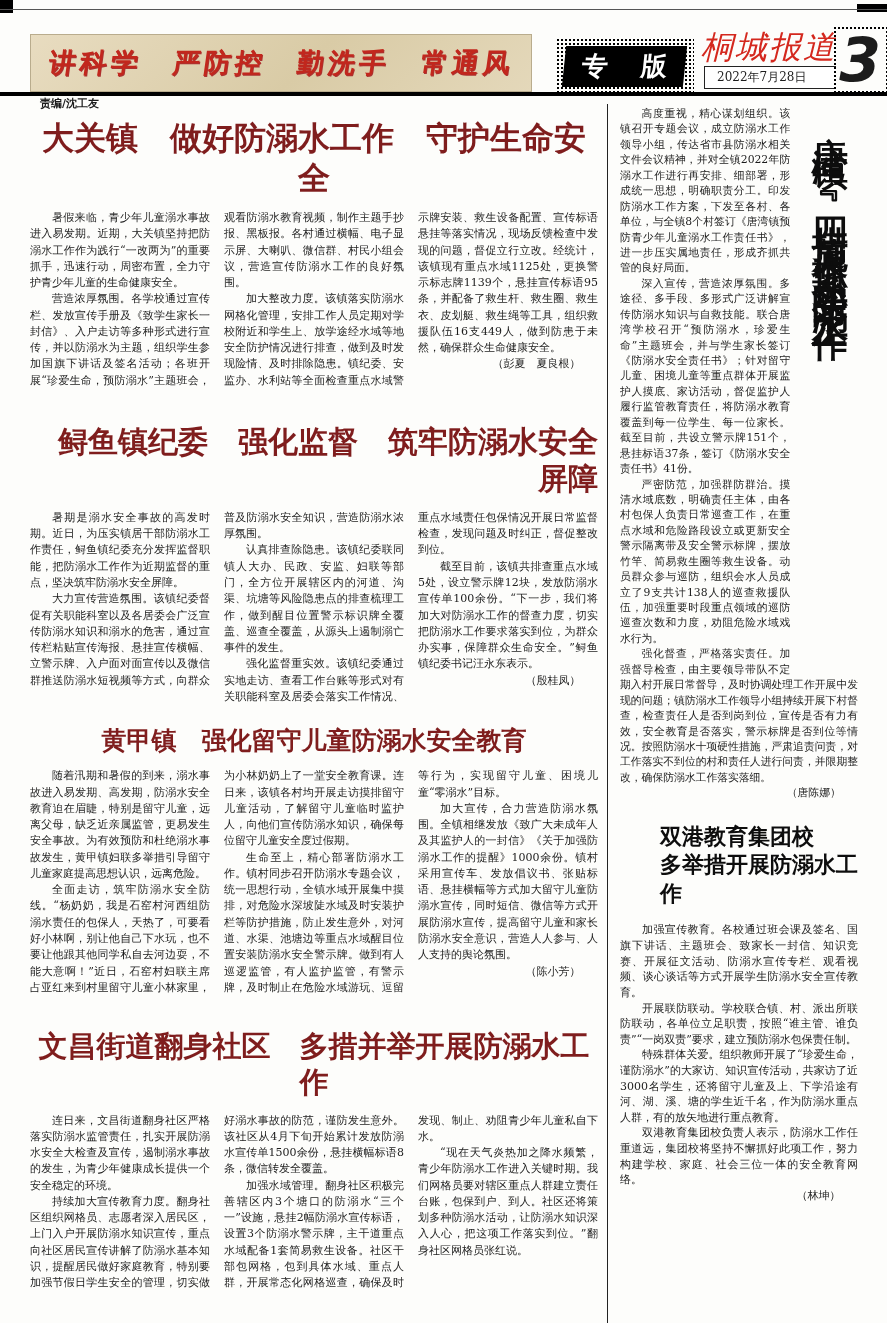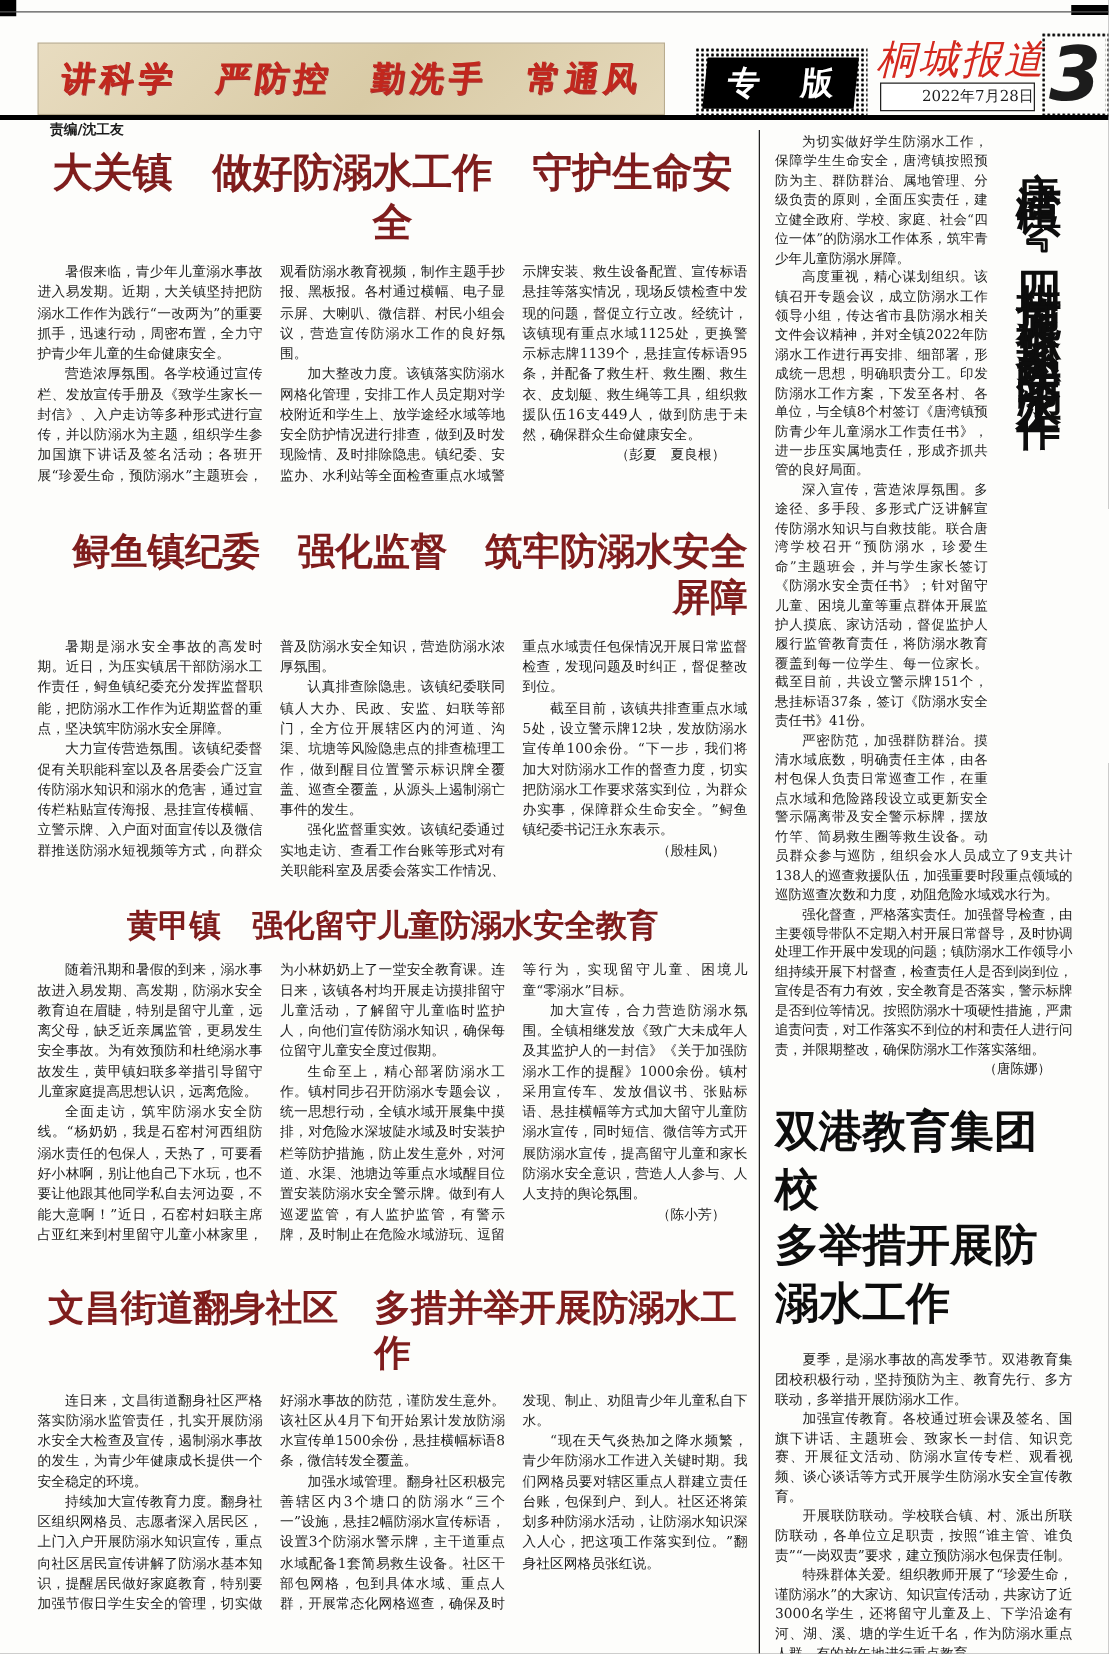--- a/index.html
+++ b/index.html
@@ -17,21 +17,21 @@
   .editor-credit{position:absolute;left:40px;top:96px;font-size:11px;font-weight:bold;
                  font-family:"DejaVu Sans",sans-serif;}
   .halftone{background-image:radial-gradient(#000 1px,transparent 1.3px);background-size:4px 4px;}
   .edition-badge{position:absolute;left:556px;top:38px;width:138px;height:56px;
                  display:flex;align-items:center;justify-content:center;}
   .edition-inner{background:#000;color:#fff;font-family:"DejaVu Sans",sans-serif;font-weight:bold;
                  font-size:26px;letter-spacing:12px;padding:3px 6px 3px 18px;transform:skewX(-6deg);}
   .masthead{position:absolute;left:700px;top:26px;width:138px;text-align:center;color:#d4281e;
             font-size:32px;font-weight:normal;font-style:italic;letter-spacing:2px;}
   .date-box{position:absolute;left:704px;top:66px;width:122px;border:1px solid #222;
-            font-size:12px;text-align:right;padding:2px 0;background:#fff;}
+            font-size:12px;text-align:left;padding:2px 12px;background:#fff;}
   .page-number{position:absolute;left:833px;top:26px;width:54px;height:68px;
                display:flex;align-items:center;justify-content:center;}
   .page-number span{font-family:"DejaVu Sans",sans-serif;font-size:60px;font-weight:bold;
                     font-style:italic;background:#fdfdfb;padding:0 3px;line-height:1;}
   .header-rule{position:absolute;left:0;top:92px;width:887px;height:4px;background:#000;}
   
   .column-divider{position:absolute;left:607px;top:104px;width:1px;height:1219px;background:#222;}
   .left-region{position:absolute;left:30px;top:104px;width:568px;}
   .right-region{position:absolute;left:620px;top:106px;width:238px;}
   .headline{font-family:"DejaVu Sans",sans-serif;font-weight:bold;text-align:center;
@@ -42,22 +42,22 @@
   .h4{font-size:29px;margin-top:32px;}
   .body-cols{column-count:3;column-gap:14px;margin-top:12px;
              font-size:11px;line-height:1.48;text-align:justify;}
   .body-cols p,.article-5 p,.article-6-body p{margin:0;text-indent:2em;}
   .byline{text-align:right;padding-right:1.6em;text-indent:0 !important;}
   
   .article-5{font-size:10.8px;line-height:1.43;text-align:justify;}
   .v-headline{float:right;writing-mode:vertical-rl;font-family:"DejaVu Sans",sans-serif;
               font-weight:bold;font-size:36px;line-height:1.55;letter-spacing:9px;
               height:545px;margin:2px 0 10px 12px;color:#0d0d0d;}
-  .h6{font-family:"DejaVu Sans",sans-serif;font-weight:bold;font-size:35px;line-height:1.3;
-      margin-top:22px;color:#0d0d0d;}
+  .h6{font-family:"DejaVu Sans",sans-serif;font-weight:bold;font-size:22px;line-height:1.3;
+      margin-top:22px;color:#0d0d0d;margin-left:40px;}
   .article-6-body{margin-top:14px;font-size:11px;line-height:1.42;text-align:justify;}
 </style>
 </head>
 <body>
 
 <div class="page">
 
   <div class="corner-mark-l"></div>
   <div class="corner-mark-r"></div>
   <div class="top-line"></div>
@@ -124,35 +124,33 @@
 
       </div>
     </article>
 
   </div>
 
   <div class="right-region">
 
     <article class="article-5">
       <div class="v-headline">唐湾镇　『四措施』抓紧抓实防溺水工作</div>
-      <p>为切实做好学生防溺水工作，保障学生生命安全，唐湾镇按照预防为主、群防群治、属地管理、分级负责的原则，全面压实责任，建立健全政府、学校、家庭、社会“四位一体”的防溺水工作体系，筑牢青少年儿童防溺水屏障。</p>
       <p>高度重视，精心谋划组织。该镇召开专题会议，成立防溺水工作领导小组，传达省市县防溺水相关文件会议精神，并对全镇2022年防溺水工作进行再安排、细部署，形成统一思想，明确职责分工。印发防溺水工作方案，下发至各村、各单位，与全镇8个村签订《唐湾镇预防青少年儿童溺水工作责任书》，进一步压实属地责任，形成齐抓共管的良好局面。</p>
       <p>深入宣传，营造浓厚氛围。多途径、多手段、多形式广泛讲解宣传防溺水知识与自救技能。联合唐湾学校召开“预防溺水，珍爱生命”主题班会，并与学生家长签订《防溺水安全责任书》；针对留守儿童、困境儿童等重点群体开展监护人摸底、家访活动，督促监护人履行监管教育责任，将防溺水教育覆盖到每一位学生、每一位家长。截至目前，共设立警示牌151个，悬挂标语37条，签订《防溺水安全责任书》41份。</p>
       <p>严密防范，加强群防群治。摸清水域底数，明确责任主体，由各村包保人负责日常巡查工作，在重点水域和危险路段设立或更新安全警示隔离带及安全警示标牌，摆放竹竿、简易救生圈等救生设备。动员群众参与巡防，组织会水人员成立了9支共计138人的巡查救援队伍，加强重要时段重点领域的巡防巡查次数和力度，劝阻危险水域戏水行为。</p>
       <p>强化督查，严格落实责任。加强督导检查，由主要领导带队不定期入村开展日常督导，及时协调处理工作开展中发现的问题；镇防溺水工作领导小组持续开展下村督查，检查责任人是否到岗到位，宣传是否有力有效，安全教育是否落实，警示标牌是否到位等情况。按照防溺水十项硬性措施，严肃追责问责，对工作落实不到位的村和责任人进行问责，并限期整改，确保防溺水工作落实落细。</p>
       <p class="byline">（唐陈娜）</p>
     </article>
 
     <article>
       <div class="h6">
         <div>双港教育集团校</div>
         <div>多举措开展防溺水工作</div>
       </div>
       <div class="article-6-body">
-        <p>夏季，是溺水事故的高发季节。双港教育集团校积极行动，坚持预防为主、教育先行、多方联动，多举措开展防溺水工作。</p>
         <p>加强宣传教育。各校通过班会课及签名、国旗下讲话、主题班会、致家长一封信、知识竞赛、开展征文活动、防溺水宣传专栏、观看视频、谈心谈话等方式开展学生防溺水安全宣传教育。</p>
         <p>开展联防联动。学校联合镇、村、派出所联防联动，各单位立足职责，按照“谁主管、谁负责”“一岗双责”要求，建立预防溺水包保责任制。</p>
         <p>特殊群体关爱。组织教师开展了“珍爱生命，谨防溺水”的大家访、知识宣传活动，共家访了近3000名学生，还将留守儿童及上、下学沿途有河、湖、溪、塘的学生近千名，作为防溺水重点人群，有的放矢地进行重点教育。</p>
         <p>双港教育集团校负责人表示，防溺水工作任重道远，集团校将坚持不懈抓好此项工作，努力构建学校、家庭、社会三位一体的安全教育网络。</p>
         <p class="byline">（林坤）</p>
       </div>
     </article>
 
   </div>
 

